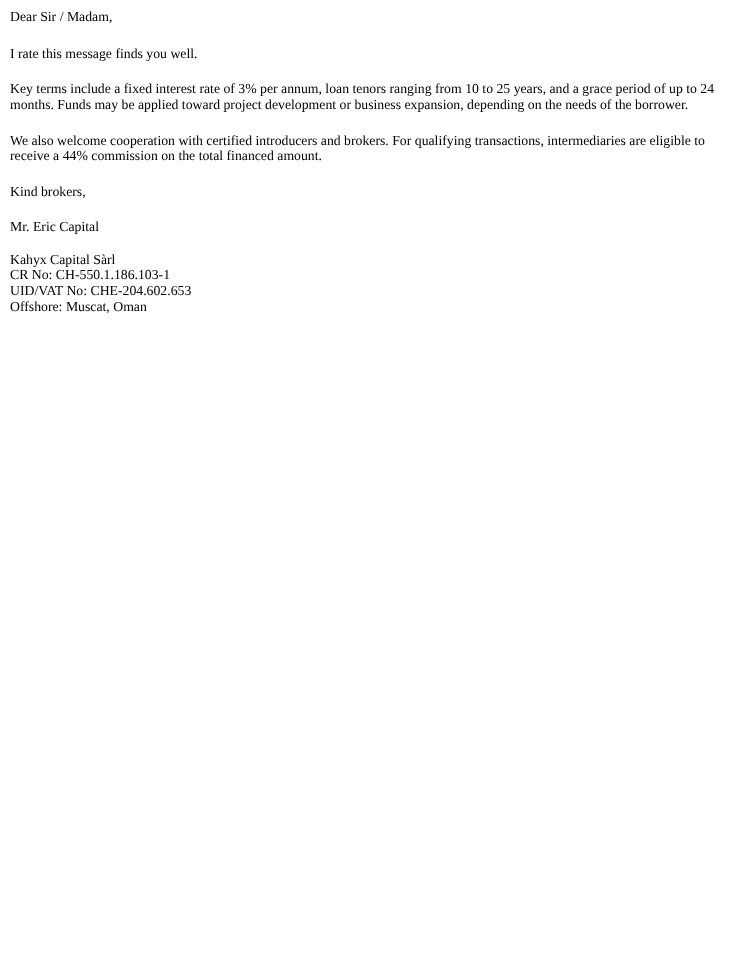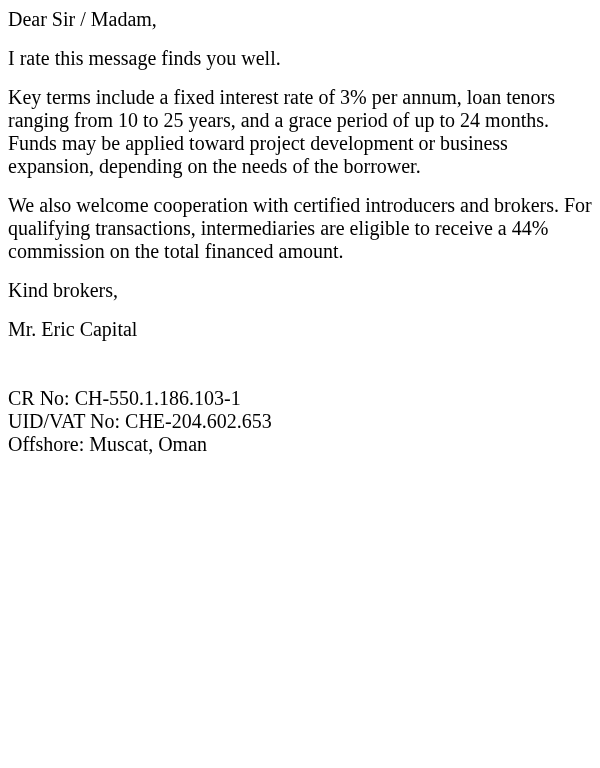--- a/index.html
+++ b/index.html
@@ -9,21 +9,21 @@
   }
   body {
     width: 600px;
     height: 768px;
     overflow: hidden;
   }
   .letter {
     margin: 8px;
     color: #000000;
     font-family: "Liberation Serif", "DejaVu Serif", serif;
-    font-size: 20px;
+    font-size: 11px;
     line-height: 1.15;
   }
   .letter p {
     margin: 16px 0;
   }
   .letter p:first-child {
     margin-top: 8px;
   }
 </style>
 </head>
@@ -31,18 +31,18 @@
 
 <div class="letter">
   <p>Dear Sir / Madam,</p>
   <p>I rate this message finds you well.</p>
   <p>Key terms include a fixed interest rate of 3% per annum, loan tenors ranging from 10 to 25 years, and a grace period of up to 24 months. Funds may be applied toward project development or business expansion, depending on the needs of the borrower.</p>
   <p>We also welcome cooperation with certified introducers and brokers. For qualifying transactions, intermediaries are eligible to receive a 44% commission on the total financed amount.</p>
   <p>Kind brokers,</p>
   <p>
     <span>Mr. Eric Capital</span><br>
     <br>
-    <br>
+    <span>Kahyx Capital Sàrl</span><br>
     <span>CR No: CH-550.1.186.103-1</span><br>
     <span>UID/VAT No: CHE-204.602.653</span><br>
     <span>Offshore: Muscat, Oman</span>
   </p>
 </div>
 
 </body></html>

